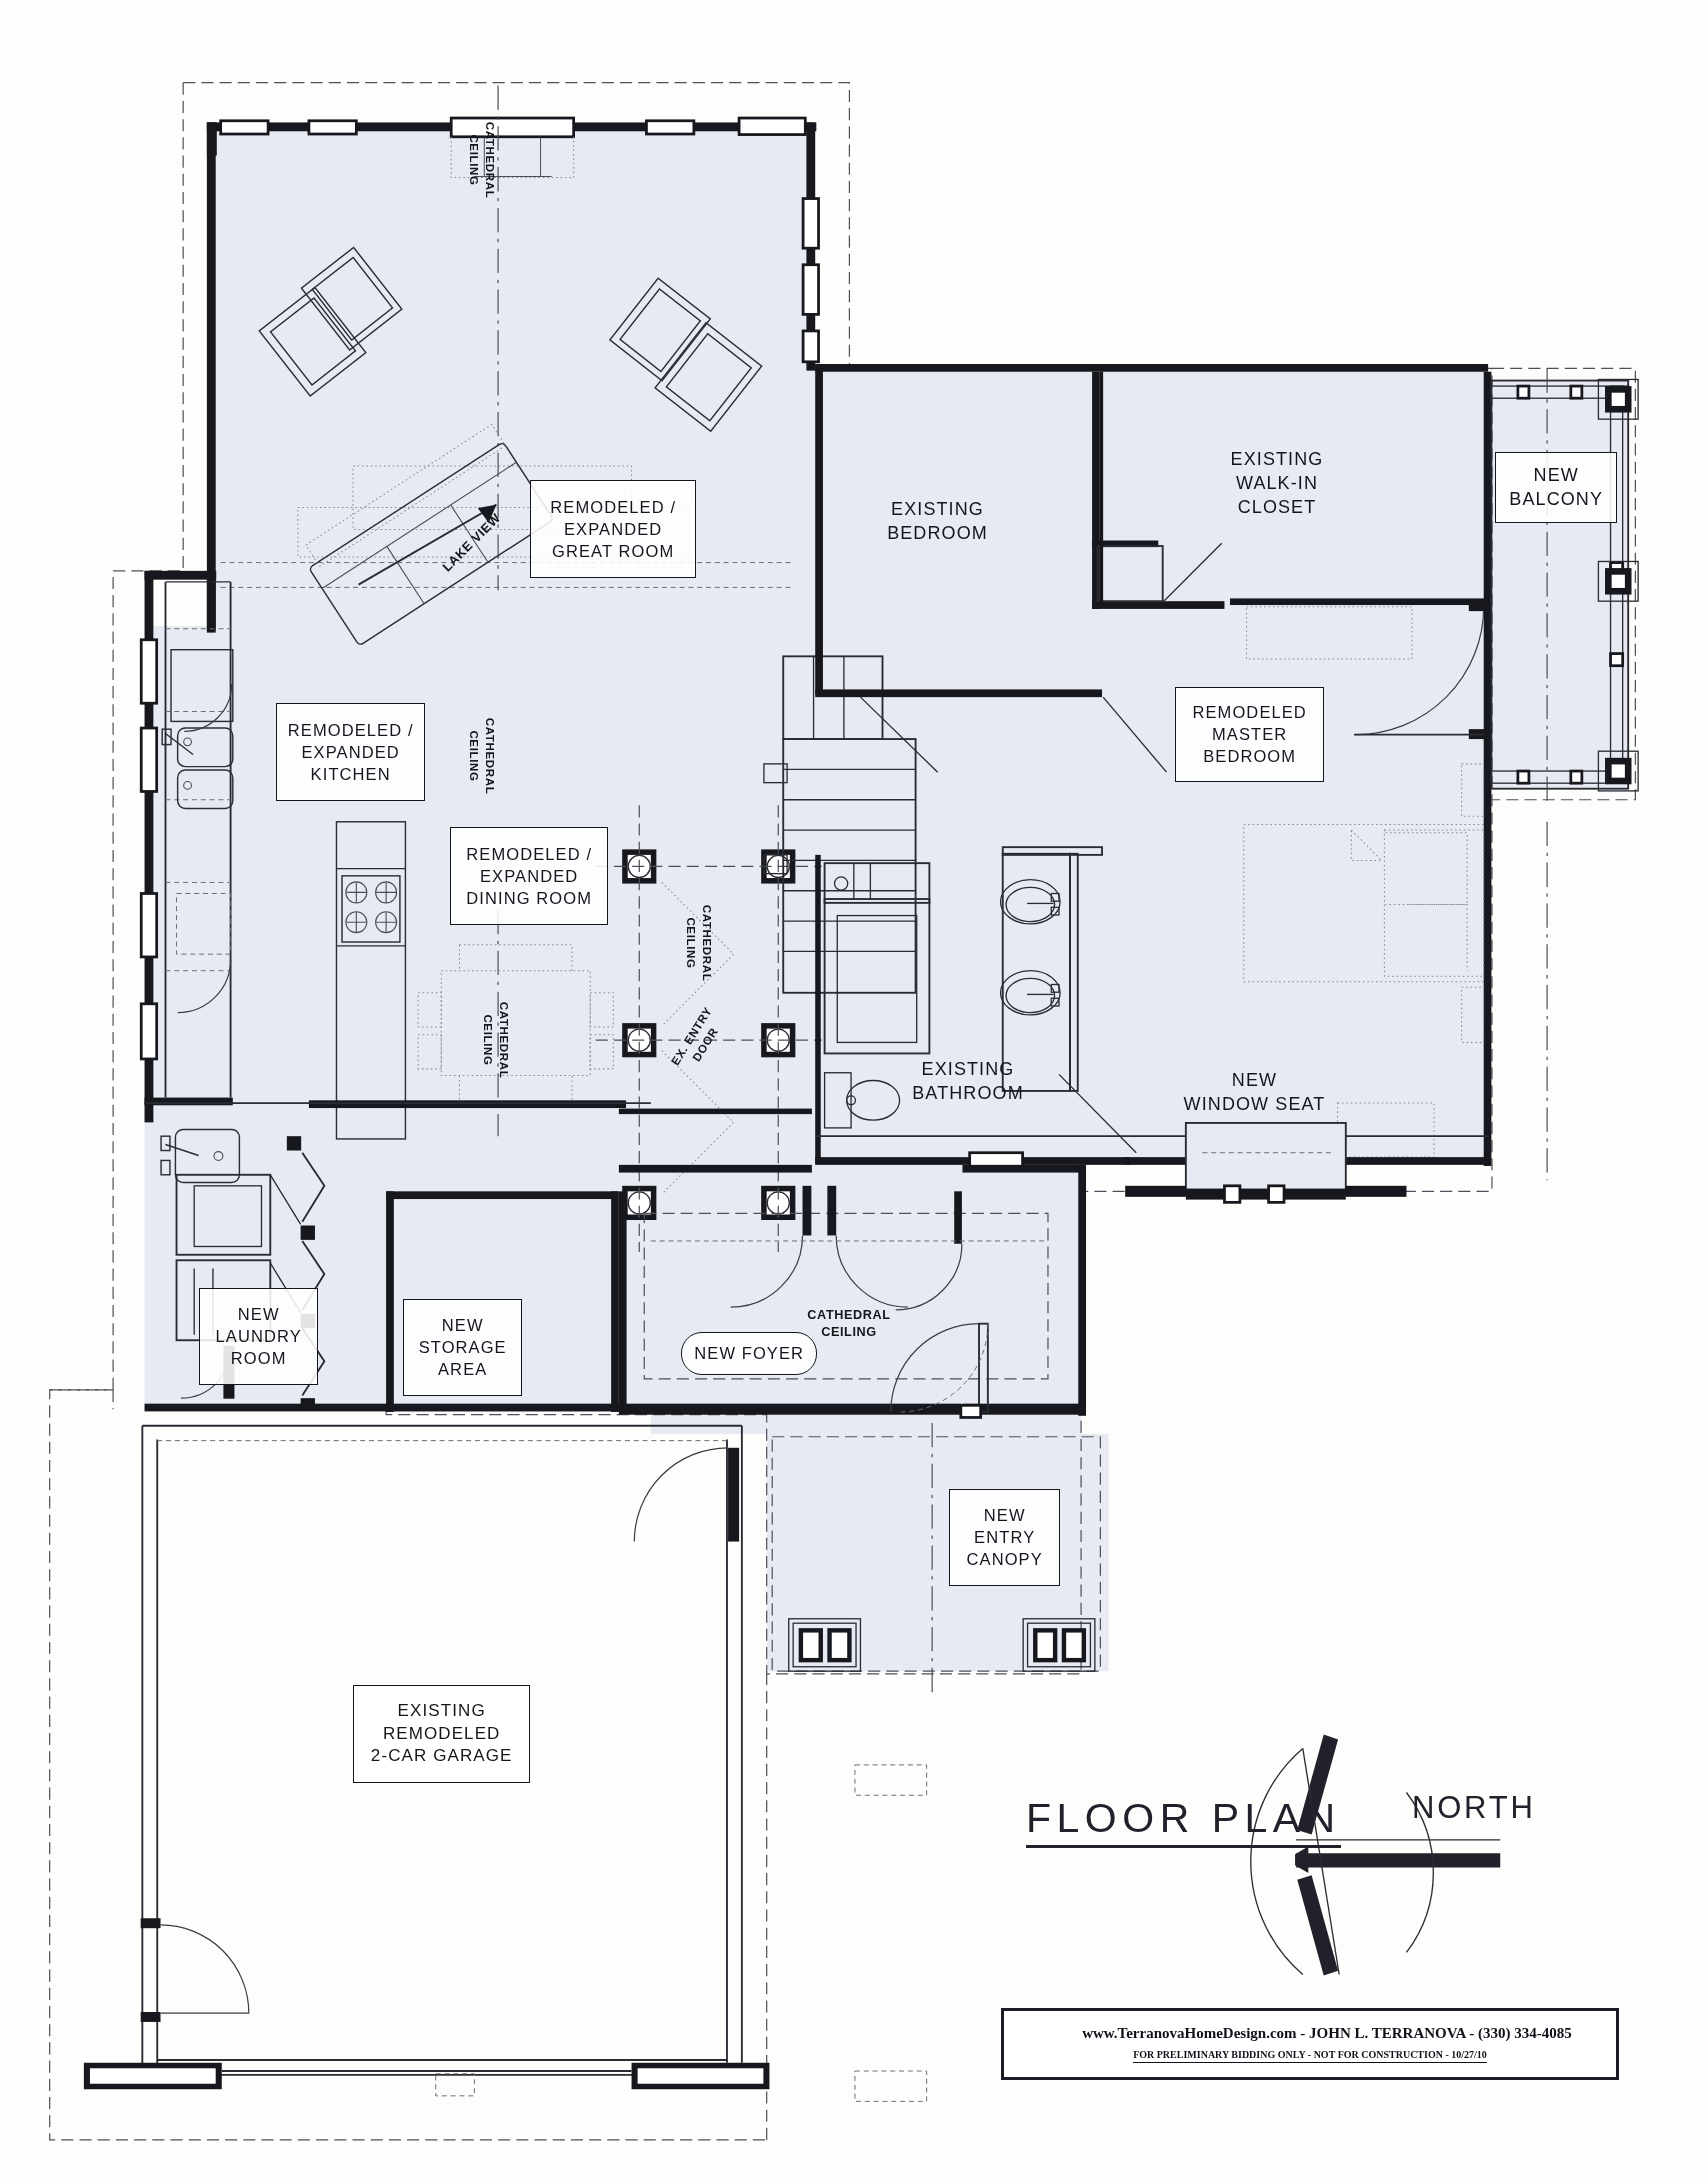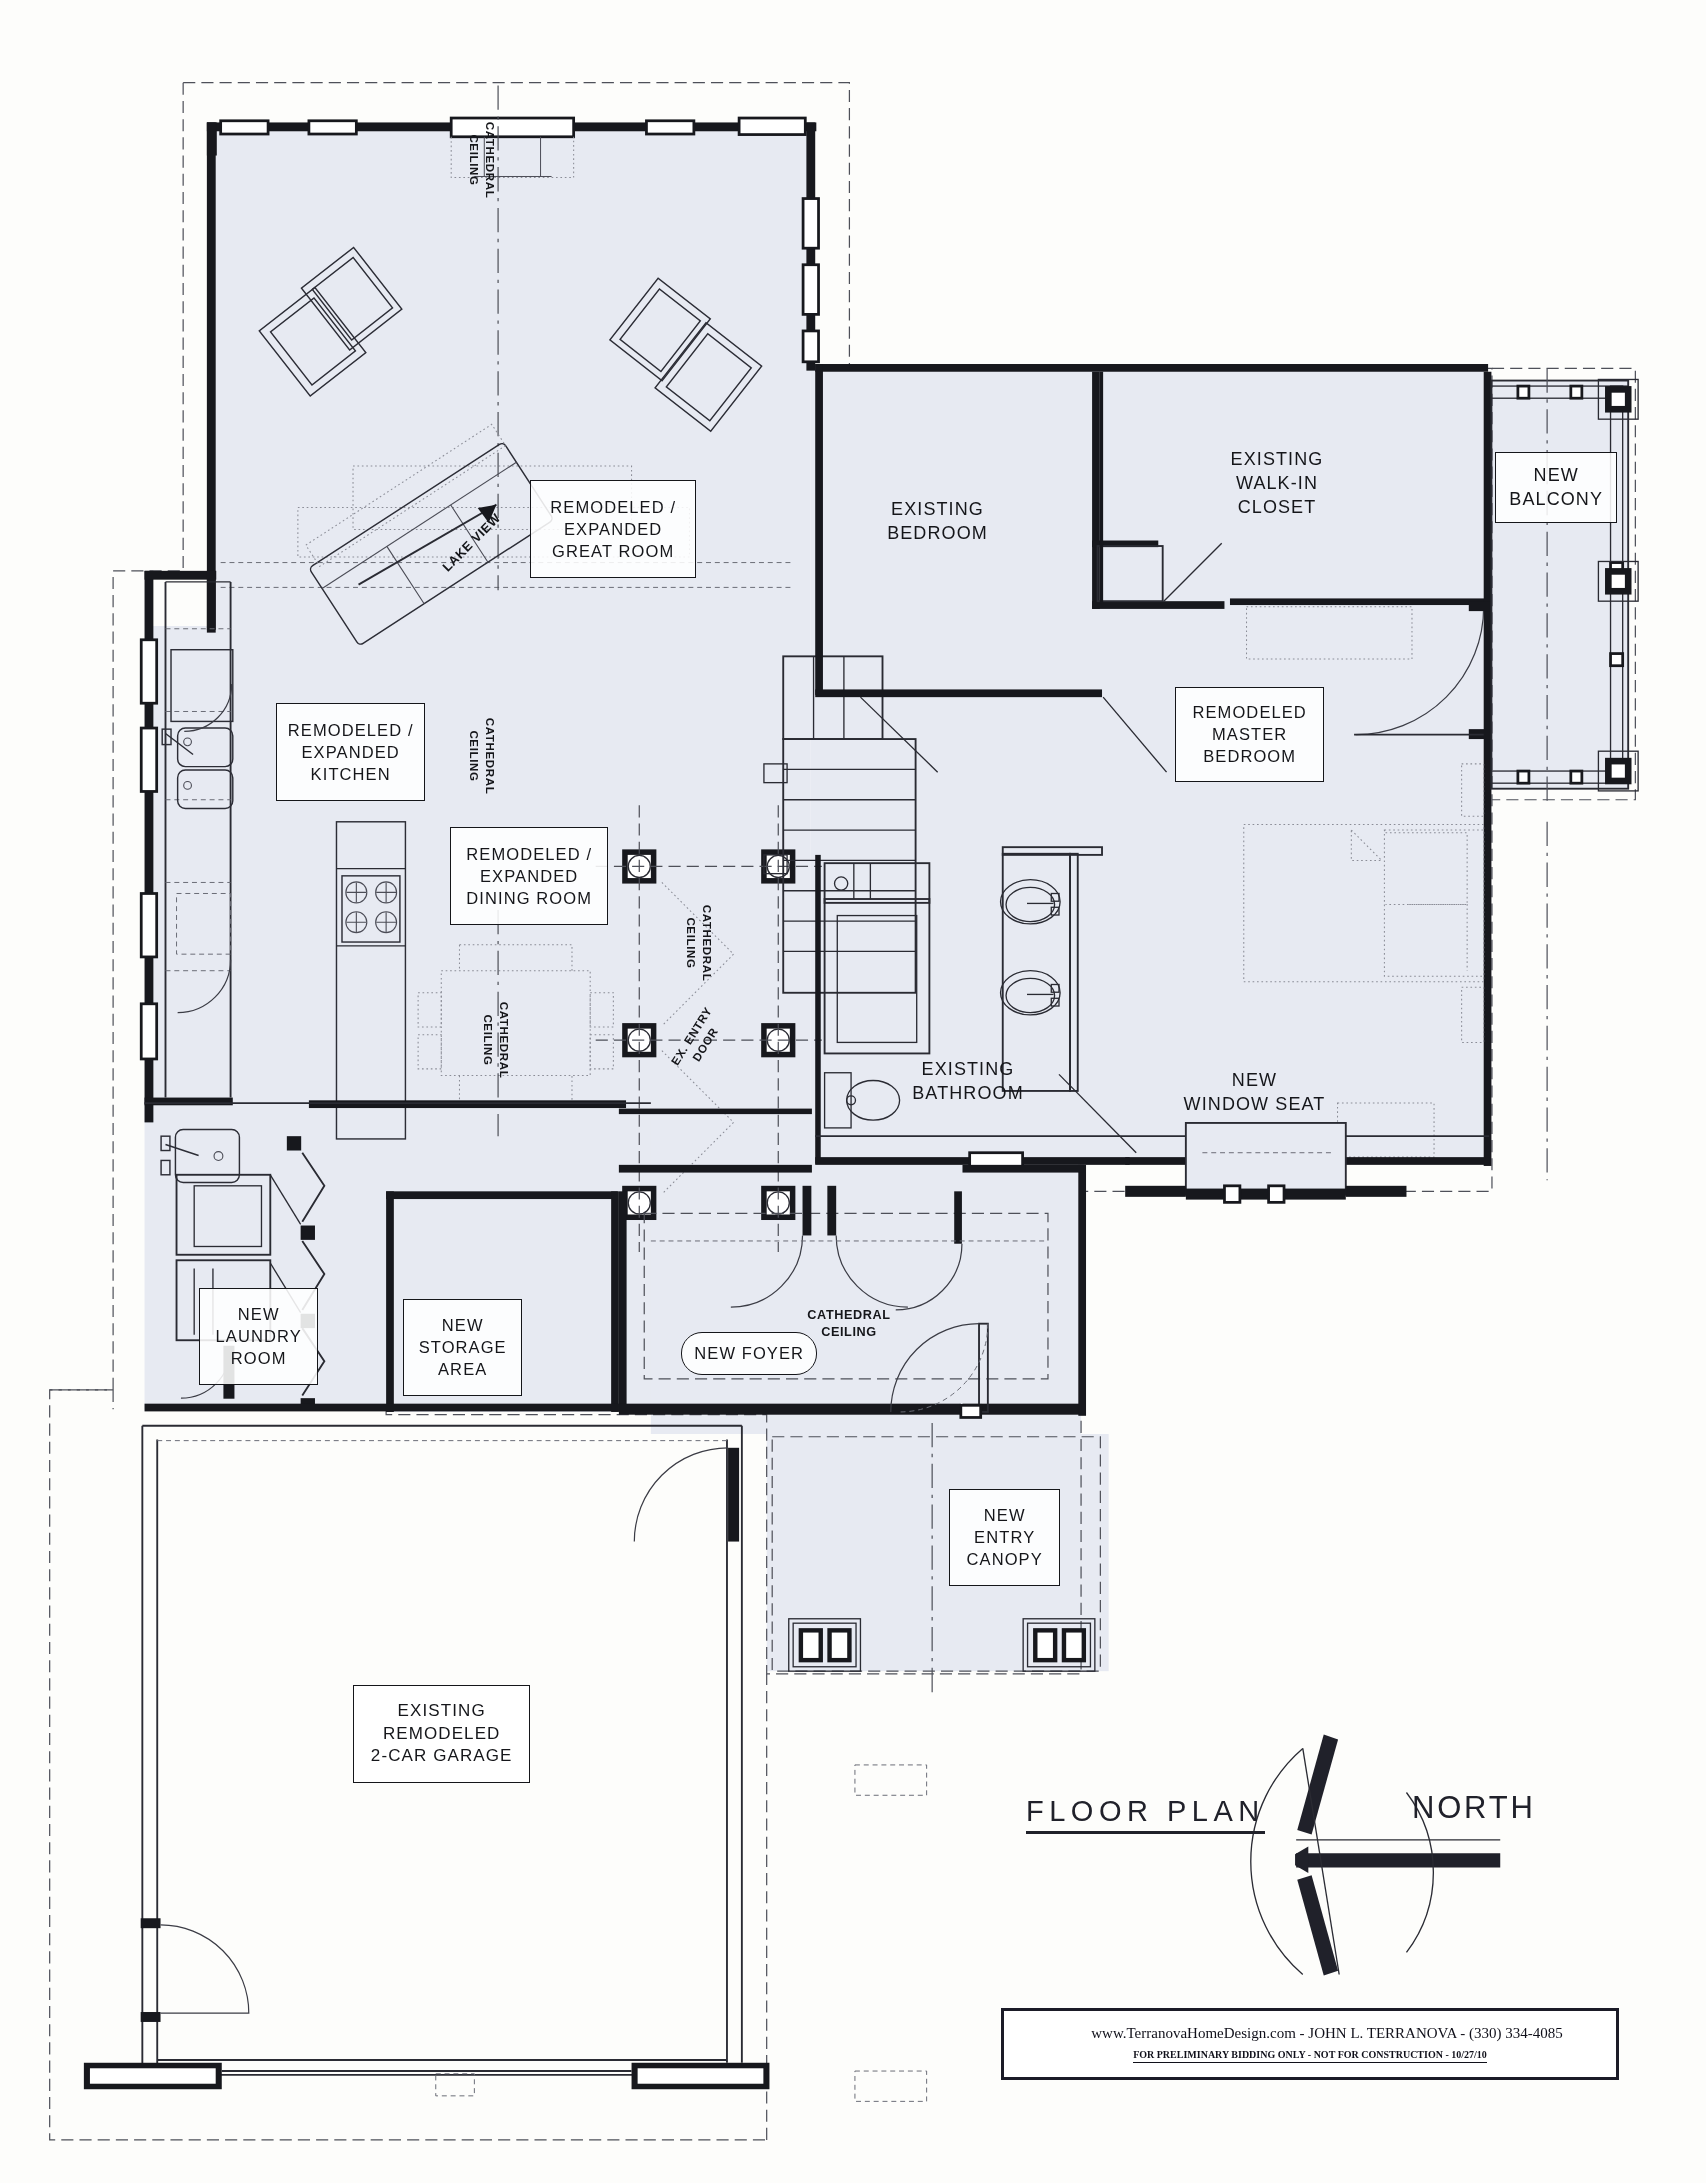--- a/index.html
+++ b/index.html
@@ -36,27 +36,27 @@
   .titleblock{
     position:absolute;
     border:3.3px solid #1b1b27;
     background:#ffffff;
     box-sizing:border-box;
     display:flex;flex-direction:column;
     align-items:center;justify-content:center;
     font-family:"Liberation Serif", serif;
     color:#10101a;
   }
-  .tb-line1{font-weight:400;font-size:15px;letter-spacing:0px;white-space:nowrap;margin-left:34px;}
+  .tb-line1{font-weight:700;font-size:15px;letter-spacing:0px;white-space:nowrap;margin-left:34px;}
   .tb-line2{font-weight:700;font-size:10px;letter-spacing:0px;white-space:nowrap;
             border-bottom:1.7px solid #10101a;padding-bottom:1.7px;margin-top:7.2px;}
 
   .plantitle{
     position:absolute;
-    font-size:29px;letter-spacing:5.5px;color:#20212a;
+    font-size:41px;letter-spacing:5.5px;color:#20212a;
     font-family:"Liberation Sans",sans-serif;
     border-bottom:3.9px solid #20212a;
     padding-bottom:3.3px;
     white-space:nowrap;
   }
   .northlbl{
     position:absolute;font-size:31px;letter-spacing:2.8px;color:#20212a;white-space:nowrap;
   }
 </style>
 </head>

